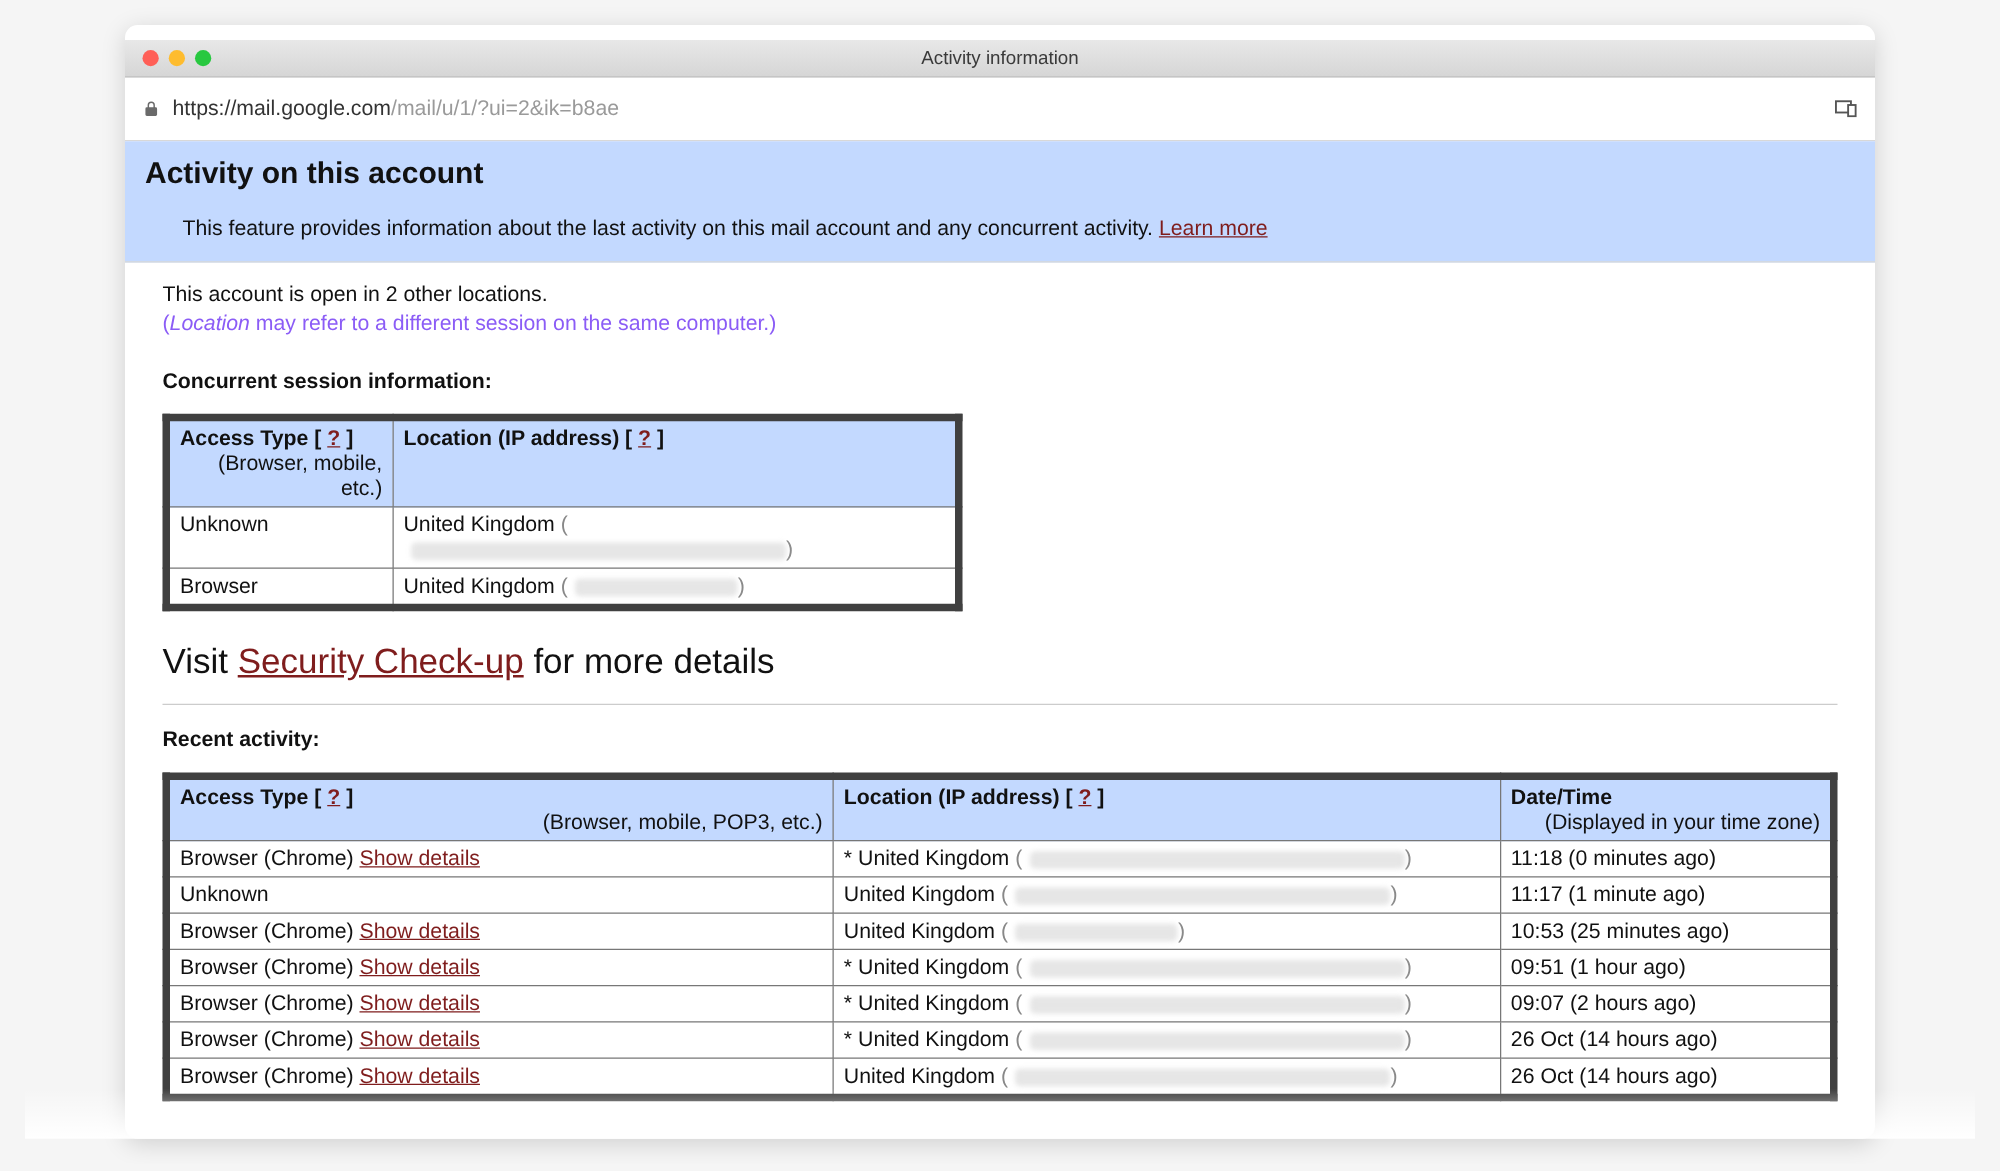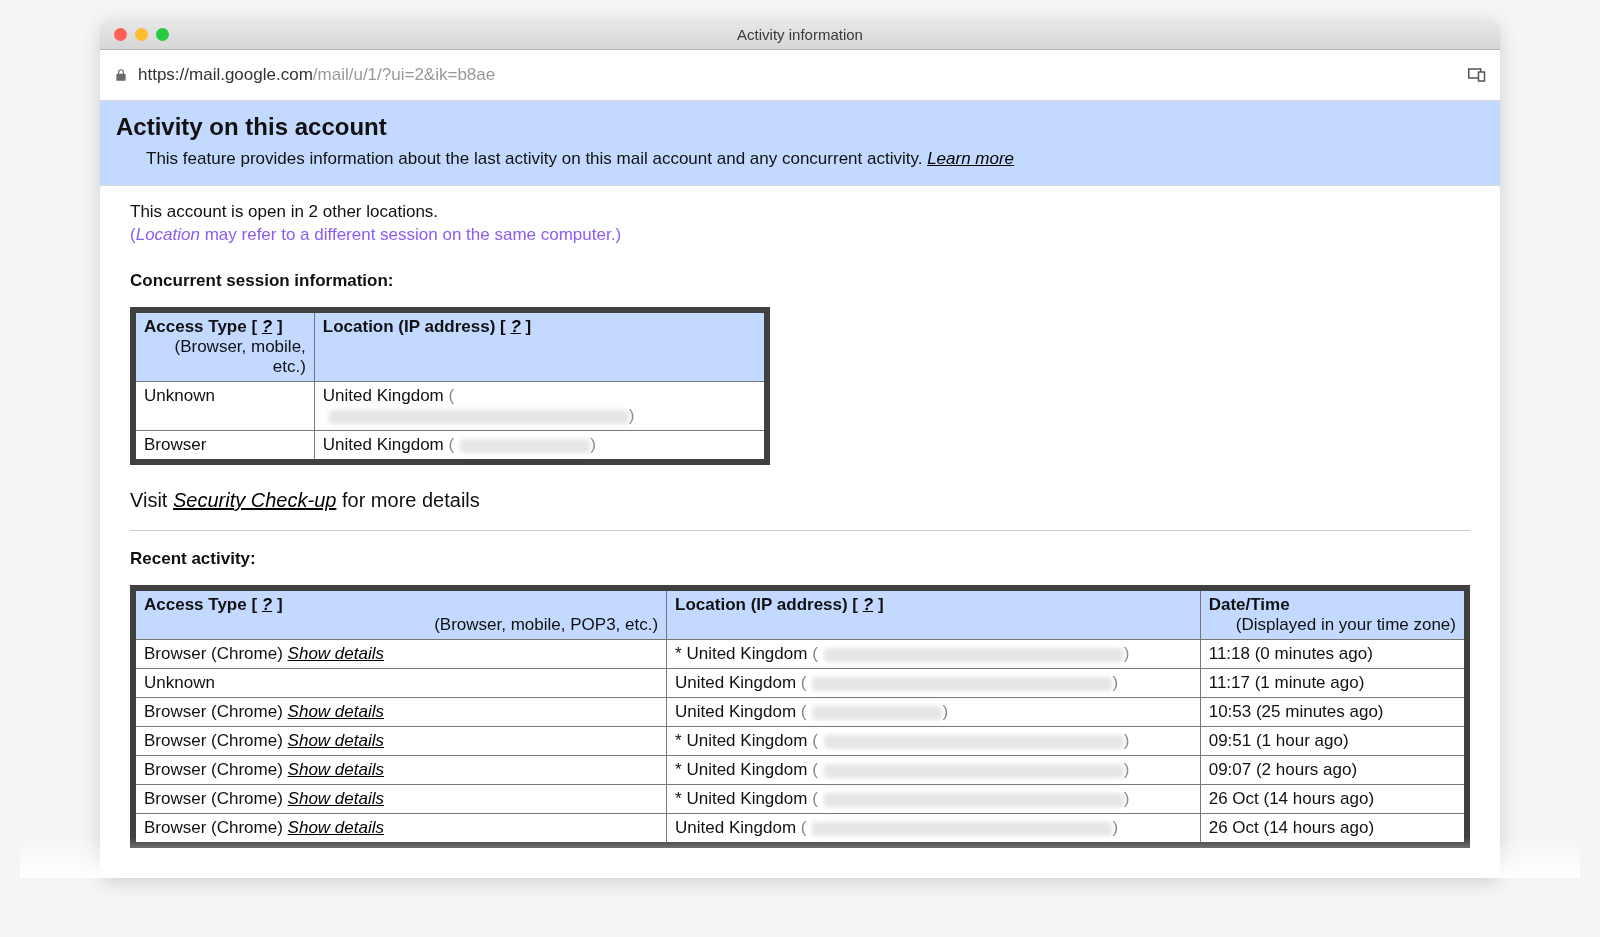--- a/index.html
+++ b/index.html
@@ -16,20 +16,21 @@
       overflow: hidden;
       box-shadow: 0 4px 20px rgba(0,0,0,0.15);
     }
     .titlebar {
       height: 30px;
       background: linear-gradient(to bottom, #e8e8e8, #d6d6d6);
       border-bottom: 1px solid #b5b5b5;
       display: flex;
       align-items: center;
       position: relative;
+      margin-top: 12px;
     }
     .traffic-lights {
       display: flex;
       gap: 8px;
       padding-left: 14px;
     }
     .light {
       width: 13px; height: 13px;
       border-radius: 50%;
     }
@@ -68,21 +69,21 @@
     }
     .header-band {
       background: #c3d9ff;
       padding: 12px 16px 16px 16px;
       border-bottom: 1px solid #d8d8d8;
     }
     .header-band h1 {
       font-size: 24px;
       font-weight: bold;
       color: #111;
-      margin-bottom: 8px;
+      margin-bottom: 20px;
     }
     .header-band .subtext {
       font-size: 17px;
       color: #111;
       padding-left: 30px;
     }
     .main {
       padding: 16px 30px 30px 30px;
       color: #111;
       font-size: 17px;
@@ -93,21 +94,21 @@
     .location-note {
       color: #8b5cf6;
       margin-bottom: 26px;
       font-style: normal;
     }
     .location-note .it { font-style: italic; }
     .section-title {
       font-weight: bold;
       margin-bottom: 16px;
     }
-    a { color: #000000; text-decoration: underline; font-style: italic; }
+    a { color: #7f1d1d; text-decoration: underline; }
 
     table.data {
       border-collapse: collapse;
       border: 6px solid #404040;
       font-size: 17px;
     }
     table.data th, table.data td {
       border: 1px solid #777;
       padding: 4px 8px;
       text-align: left;
@@ -118,21 +119,21 @@
       font-weight: bold;
     }
     table.data th .sub {
       font-weight: normal;
       display: block;
       text-align: right;
     }
     .concurrent-table { width: 640px; margin-bottom: 24px;}
     .recent-table { width: 100%; }
 
-    .visit-line { margin: 8px 0 18px 0; font-size: 20px; }
+    .visit-line { margin: 8px 0 18px 0; font-size: 28px; }
     .hr { border-top: 1px solid #ccc; margin-bottom: 18px; }
 
     .blur-short, .blur-long {
       display: inline-block;
       height: 14px;
       vertical-align: middle;
       background: #e6e6e6;
       border-radius: 4px;
       filter: blur(2px);
       margin-left: 6px;

